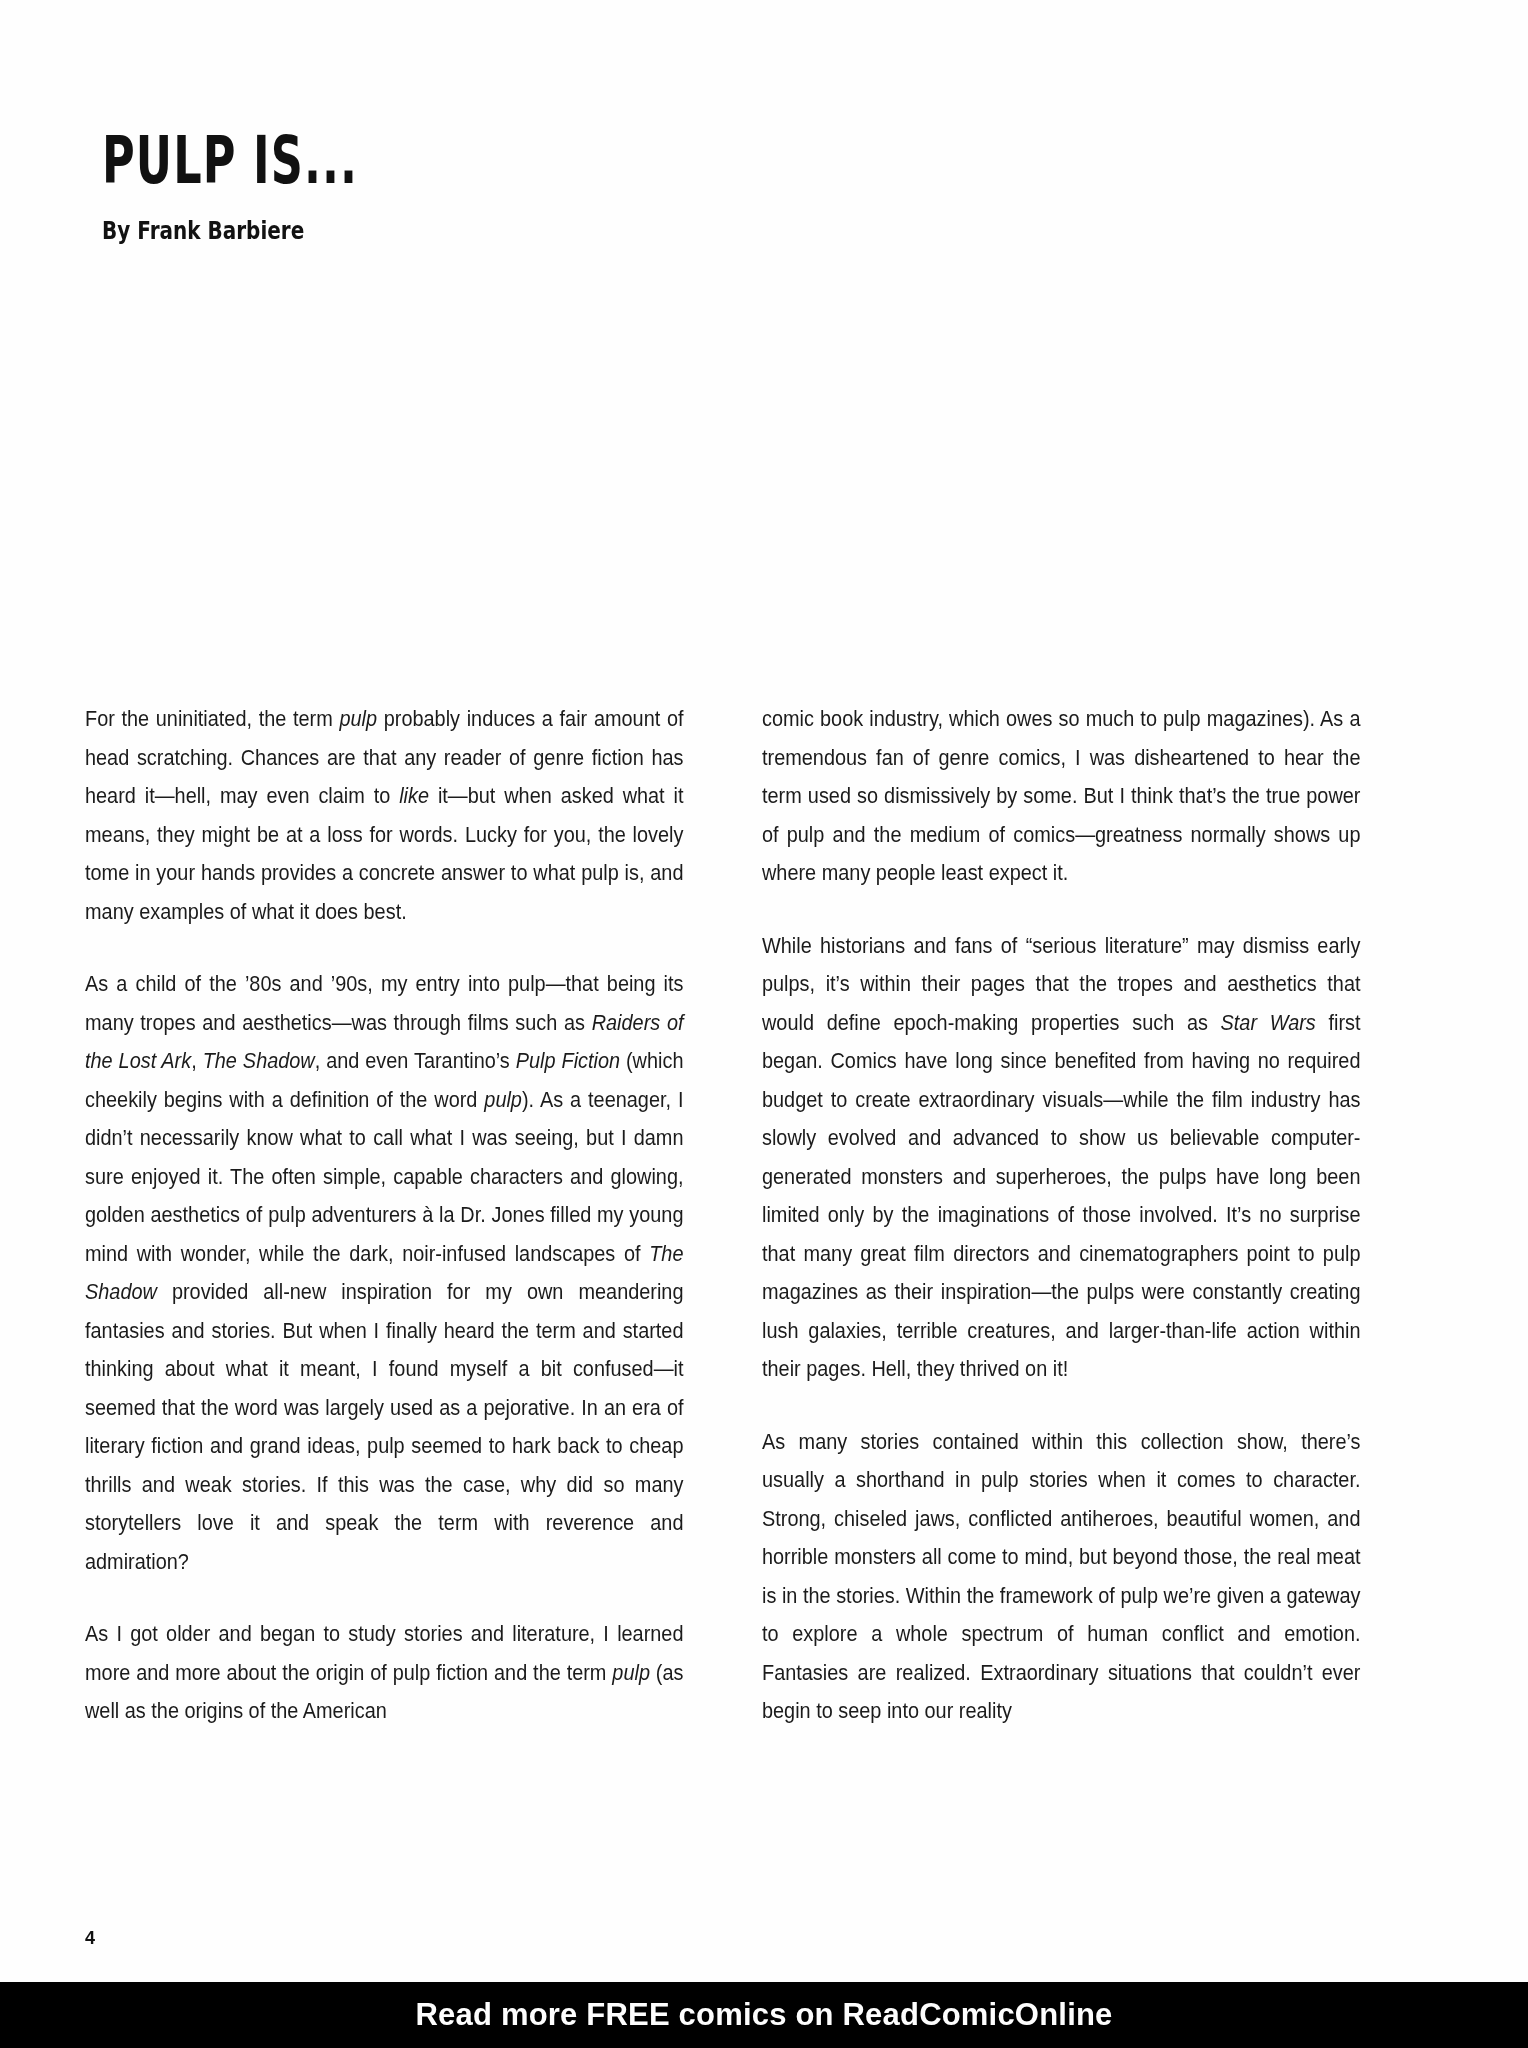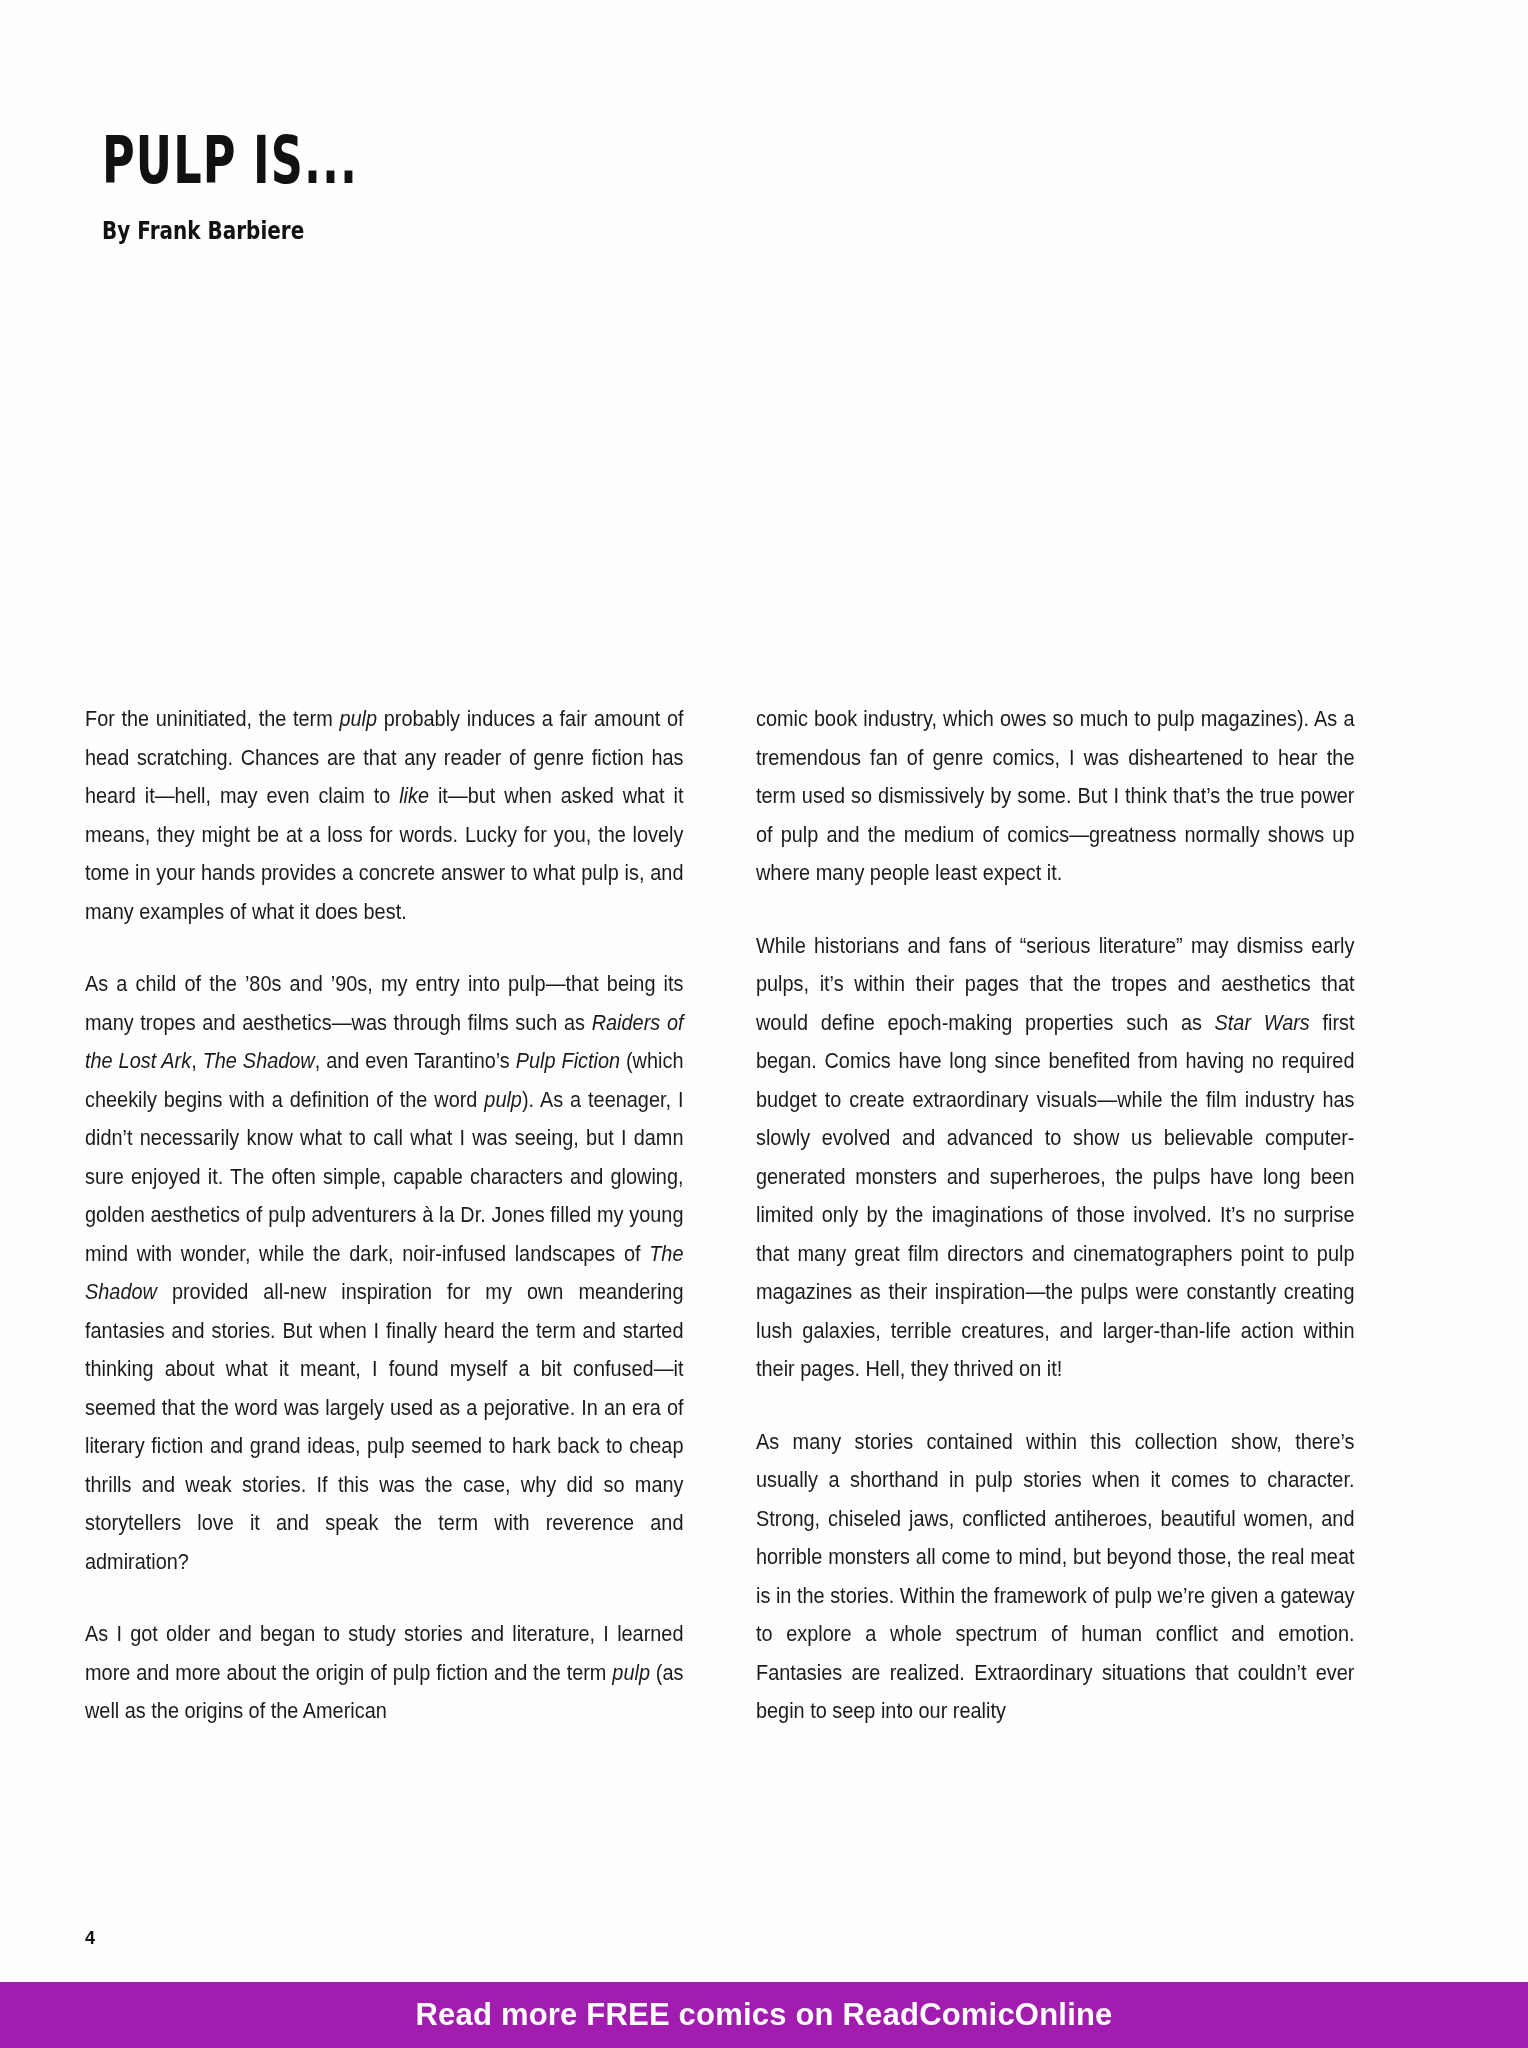--- a/index.html
+++ b/index.html
@@ -53,21 +53,21 @@
     white-space: nowrap;
   }
 
   
   .columns {
     position: absolute;
     left: 85px;
     top: 700px;
     width: 1355px;
     display: flex;
-    gap: 24px;
+    gap: 30px;
   }
   .col {
     width: 647px;
     flex: 0 0 647px;
   }
   .col p {
     margin: 0 0 34px 0;
     font-family: "Liberation Sans", sans-serif;
     font-size: 21.5px;
     line-height: 38.5px;
@@ -133,17 +133,17 @@
       </div>
     <div class="col" id="col-right">
         <p><span>comic book industry, which owes so much to pulp magazines). As a tremendous fan of genre comics, I was disheartened to hear the term used so dismissively by some. But I think that’s the true power of pulp and the medium of comics—greatness normally shows up where many people least expect it.</span></p>
         <p><span>While historians and fans of “serious literature” may dismiss early pulps, it’s within their pages that the tropes and aesthetics that would define epoch-making properties such as </span><i>Star Wars</i><span> first began. Comics have long since benefited from having no required budget to create extraordinary visuals—while the film industry has slowly evolved and advanced to show us believable computer-generated monsters and superheroes, the pulps have long been limited only by the imaginations of those involved. It’s no surprise that many great film directors and cinematographers point to pulp magazines as their inspiration—the pulps were constantly creating lush galaxies, terrible creatures, and larger-than-life action within their pages. Hell, they thrived on it!</span></p>
         <p><span>As many stories contained within this collection show, there’s usually a shorthand in pulp stories when it comes to character. Strong, chiseled jaws, conflicted antiheroes, beautiful women, and horrible monsters all come to mind, but beyond those, the real meat is in the stories. Within the framework of pulp we’re given a gateway to explore a whole spectrum of human conflict and emotion. Fantasies are realized. Extraordinary situations that couldn’t ever begin to seep into our reality</span></p>
       </div>
   </div>
 
   <div class="folio">4</div>
 
-  <div class="footer-banner" style="background: #a21caf;">
+  <div class="footer-banner" style="background: #000000;">
     <span class="promo" style="color: rgb(253, 253, 253);">Read more FREE comics on ReadComicOnline</span>
   </div>
 
 </div>
 
 </body></html>

